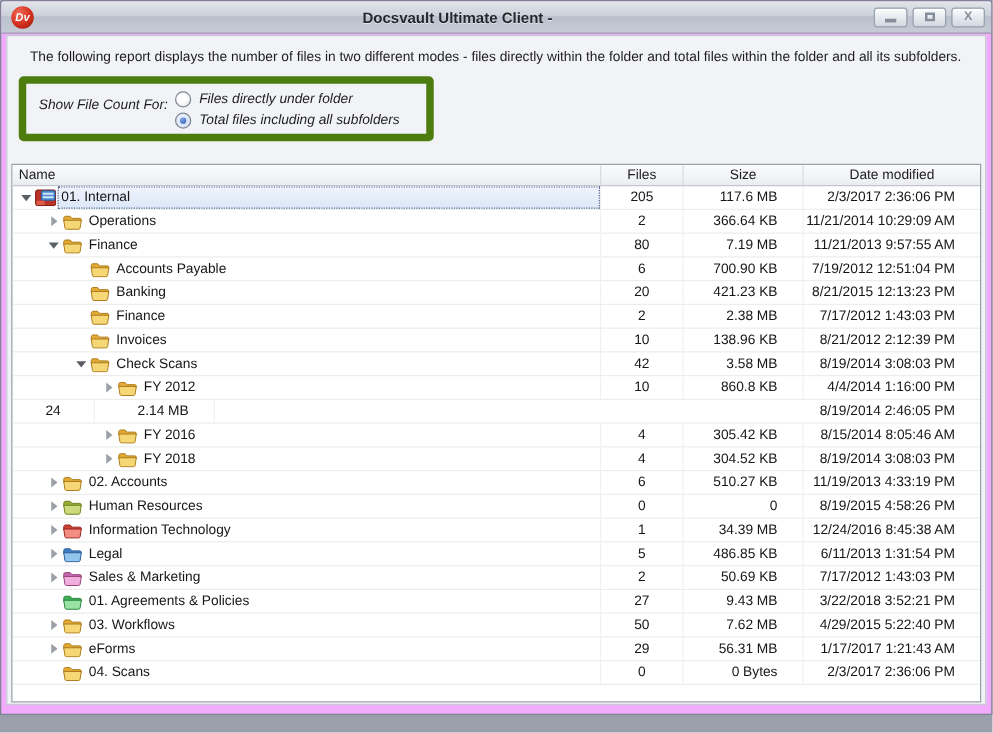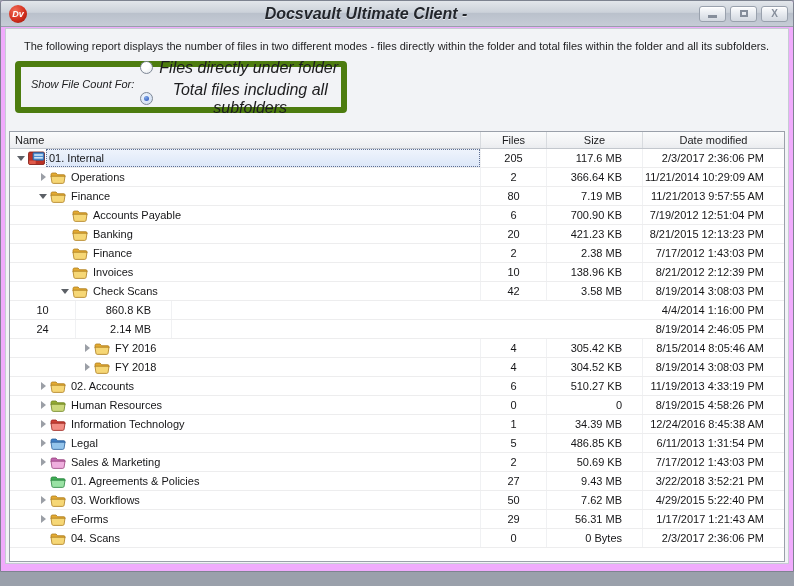--- a/index.html
+++ b/index.html
@@ -7,22 +7,22 @@
   .window{position:relative;width:794px;height:572px;background:#f0abfc;
           border:1px solid #7d8390;border-radius:3px 3px 0 0;overflow:hidden;text-align:center;}
   
   .titlebar{position:absolute;top:0;left:0;right:0;height:26px;
     background:linear-gradient(#e2e6eb 0%,#ccd2da 45%,#bac1cc 50%,#c6ccd6 100%);
     border-bottom:1px solid #98a0ac;display:flex;align-items:center;padding:0 5px;}
   .logo{width:18px;height:18px;border-radius:50%;margin:0 6px 0 3px;
     background:radial-gradient(circle at 35% 30%,#f06a55 0%,#d42f1e 55%,#8f150c 100%);
     color:#fff;font-size:9px;font-weight:bold;font-style:italic;
     display:flex;align-items:center;justify-content:center;flex:0 0 auto;}
-  .title{font-size:16px;font-weight:bold;color:#23262c;flex:1 1 auto;
-    text-shadow:0 1px 0 rgba(255,255,255,.6);font-style:italic;}
+  .title{font-size:12px;font-weight:bold;color:#23262c;flex:1 1 auto;
+    text-shadow:0 1px 0 rgba(255,255,255,.6);}
   .winbtns{display:flex;gap:4px;}
   .wbtn{width:27px;height:16px;border:1px solid #99a1ad;border-radius:3px;
     background:linear-gradient(#fcfdfe,#e2e6ec 60%,#d3d8e0);
     display:flex;align-items:center;justify-content:center;box-shadow:inset 0 1px 0 #fff;}
   .glyph-min{width:9px;height:3px;background:#868e9b;margin-top:6px;}
   .glyph-max{width:8px;height:7px;border:2px solid #868e9b;}
   .glyph-close{font-size:10px;font-weight:bold;color:#868e9b;line-height:1;}
   
   .client{position:absolute;top:27px;left:4px;right:4px;bottom:7px;
     background:#f2f3f6;border:1px solid #c6cbd4;}
@@ -30,21 +30,21 @@
   .groupbox{position:relative;margin:9px 0 0 9px;width:332px;height:52px;
     border:6px solid #4d7c0f;border-radius:4px;display:flex;}
   .grouplabel{font-size:11px;font-style:italic;color:#1d1d1f;padding:11px 6px 0 10px;white-space:nowrap;}
   .radios{display:flex;flex-direction:column;justify-content:center;gap:4px;padding-top:1px;}
   .radiorow{display:flex;align-items:center;gap:6px;}
   .radio{width:13px;height:13px;border-radius:50%;border:1px solid #7f8896;
     background:radial-gradient(circle at 35% 30%,#ffffff 40%,#dde2e9);position:relative;flex:0 0 auto;}
   .radio.on{background:radial-gradient(circle at 35% 30%,#eaf1fb 10%,#cfdcf0);}
   .radio.on::after{content:"";position:absolute;left:3px;top:3px;width:5px;height:5px;
     border-radius:50%;background:radial-gradient(circle at 35% 30%,#7fa8e8,#2a50b8);}
-  .radiolabel{font-size:16px;font-style:italic;color:#1d1d1f;}
+  .radiolabel{font-size:11px;font-style:italic;color:#1d1d1f;}
   
   .panel{position:absolute;left:3px;right:3px;top:102px;bottom:1px;background:#fff;
     border:1px solid #9aa0aa;display:flex;flex-direction:column;overflow:hidden;}
   .thead{display:flex;height:17px;flex:0 0 auto;
     background:linear-gradient(#fafbfc,#f1f2f4 70%,#eaecef);
     border-bottom:1px solid #c3c7cd;}
   .th{font-size:11px;color:#1c1c1e;display:flex;align-items:center;justify-content:center;}
   .th.name{justify-content:flex-start;padding-left:5px;}
   .th:not(:last-child){border-right:1px solid #d8dbdf;}
   .col-name{width:471px;flex:0 0 auto;}
@@ -239,20 +239,31 @@
     <path d="M1 5.2 L15 5.2 L14.1 11.3 C14 12 13.4 12.4 12.7 12.4 L3.3 12.4 C2.6 12.4 2 12 1.9 11.3 Z" fill="#f6d776" stroke="#ad7d1f" stroke-width="0.8"></path>
   </svg>
               </span>
               <span class="ntext">Check Scans</span>
             </div>
             <div class="cell files-cell col-files">42</div>
             <div class="cell size-cell col-size">3.58 MB</div>
             <div class="cell date-cell col-date">8/19/2014 3:08:03 PM</div>
           </div>
           <div class="row">
+            <div class="cell name-cell col-name">
+              <span class="indent" style="width: 66px;"></span>
+              <span class="arrow collapsed"></span>
+              <span class="ficon">
+                <svg width="16" height="13" viewBox="0 0 16 13">
+    <path d="M1 3.6 C1 2.7 1.6 2 2.4 2 L6 2 L7.7 3.7 L13.9 3.7 C14.5 3.7 15 4.2 15 4.8 L15 6 L1 6 Z" fill="#e3aa33" stroke="#ad7d1f" stroke-width="0.8"></path>
+    <path d="M1 5.2 L15 5.2 L14.1 11.3 C14 12 13.4 12.4 12.7 12.4 L3.3 12.4 C2.6 12.4 2 12 1.9 11.3 Z" fill="#f6d776" stroke="#ad7d1f" stroke-width="0.8"></path>
+  </svg>
+              </span>
+              <span class="ntext">FY 2012</span>
+            </div>
             <div class="cell files-cell col-files">10</div>
             <div class="cell size-cell col-size">860.8 KB</div>
             <div class="cell date-cell col-date">4/4/2014 1:16:00 PM</div>
           </div>
           <div class="row">
             <div class="cell files-cell col-files">24</div>
             <div class="cell size-cell col-size">2.14 MB</div>
             <div class="cell date-cell col-date">8/19/2014 2:46:05 PM</div>
           </div>
           <div class="row">

